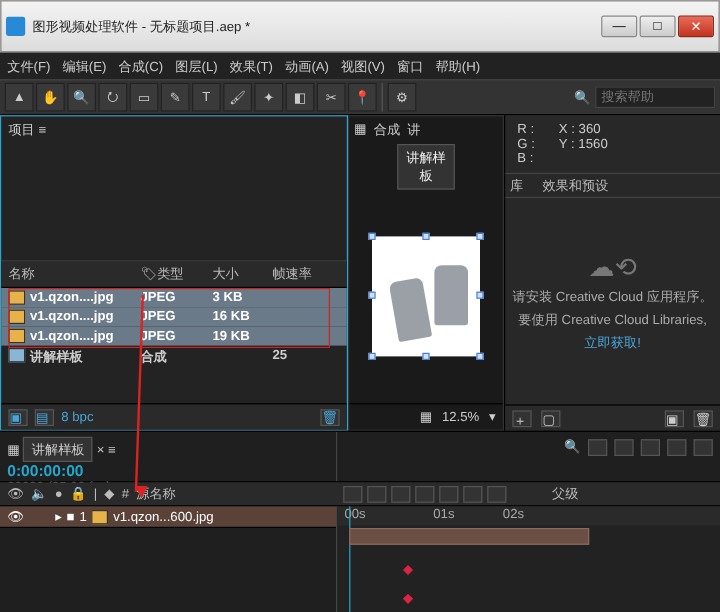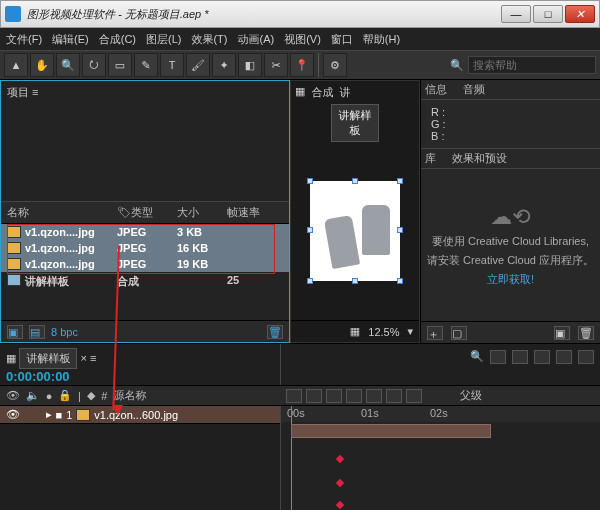--- a/index.html
+++ b/index.html
@@ -1,34 +1,34 @@
 <!DOCTYPE html>
 <html><head>
 <meta charset="utf-8">
 <style>
 * { margin: 0; padding: 0; box-sizing: border-box; font-family: "Segoe UI", Arial, sans-serif; font-size: 11px; }
 body { width: 600px; height: 510px; background: #1a1a1a; overflow: hidden; position: relative; }
 
 
-.titlebar { height: 28px; background: linear-gradient(#f4f4f4,#dcdcdc); display: flex; align-items: center; padding: 0 4px; border: 1px solid #999; font-style: italic; }
+.titlebar { height: 44px; background: linear-gradient(#f4f4f4,#dcdcdc); display: flex; align-items: center; padding: 0 4px; border: 1px solid #999; }
 .titlebar .icon { width: 16px; height: 16px; background: #2889d6; border-radius: 2px; margin-right: 6px; }
 .titlebar .title { flex: 1; color: #222; }
 .winbtn { width: 30px; height: 18px; display:flex; align-items:center; justify-content:center; margin-left:2px; border:1px solid #888; background:linear-gradient(#eee,#ccc); border-radius:2px; }
 .winbtn.close { background: linear-gradient(#e86b58,#c23420); color:#fff; border-color:#8a2b1b; }
 
 
 .menubar { height: 22px; background: #222; display:flex; align-items:center; padding: 0 6px; gap: 10px; color:#ccc; }
 .menubar span { cursor: default; }
 
 
 .toolbar { height: 30px; background: #333; border-top: 1px solid #444; border-bottom: 1px solid #000; display:flex; align-items:center; padding: 0 4px; gap: 2px; }
 .toolbtn { width: 24px; height: 24px; display:flex; align-items:center; justify-content:center; border:1px solid #222; background:#3a3a3a; color:#ccc; }
 .toolbtn.sep { width:1px; background:#555; border:none; margin:0 2px; }
 .toolbar .searchbox { margin-left:auto; display:flex; align-items:center; }
-.toolbar .searchbox input { background:#222; border:1px solid #444; color:#aaa; padding:2px 4px; width:128px; }
+.toolbar .searchbox input { background:#222; border:1px solid #444; color:#aaa; padding:2px 4px; width:100px; }
 
 
 .main { display:flex; height: 263px; background:#222; }
 .project { width: 290px; border:1px solid #2aa6ce; position:relative; background:#232323; display:flex; flex-direction:column; }
 .project .ptab { padding: 4px 6px; color:#ccc; font-size:11px; }
 .project .empty { height: 98px; border-bottom:1px solid #444; }
 .project .headers { display:flex; padding: 3px 6px; color:#bbb; background:#2a2a2a; border-bottom:1px solid #000; }
 .project .headers > div { display:flex; align-items:center; }
 .project .hname{width:110px;} .hkind{width:60px;} .hsize{width:50px;} .hrate{width:50px;}
 .project .rows { flex:1; position:relative;font-weight:bold; }
@@ -205,39 +205,39 @@
       </div>
     </div>
     <div class="zoom">
       <span>▦</span>
       <span>12.5%</span>
       <span>▾</span>
     </div>
   </div>
 
   <div class="right">
-    <div class="tabs">
-      <span>信息</span>
-      <span>音频</span>
-    </div>
     <div class="info">
       <div>
         <div>R :</div>
         <div>G :</div>
         <div>B :</div>
       </div>
+      <div>
+        <div>X : 360</div>
+        <div>Y : 1560</div>
+      </div>
     </div>
     <div class="tabs2">
       <span>库</span>
       <span>效果和预设</span>
     </div>
     <div class="lib">
       <div style="font-size:22px;color:#777;">☁⟲</div>
+      <div>请安装 Creative Cloud 应用程序。</div>
       <div>要使用 Creative Cloud Libraries,</div>
-      <div>请安装 Creative Cloud 应用程序。</div>
       <div class="link">立即获取!</div>
     </div>
     <div class="foot">
       <div class="chip">＋</div>
       <div class="chip">▢</div>
       <div class="chip" style="margin-left:auto">▣</div>
       <div class="chip">🗑</div>
     </div>
   </div>
 </div>
@@ -295,21 +295,21 @@
         <span>■</span>
         <span>1</span>
         <div class="ic" style="width:14px;height:12px;background:#e8b24a;border:1px solid #333"></div>
         <span>v1.qzon...600.jpg</span>
       </div>
     </div>
     <div class="tracks">
       <div class="ruler">
         <span class="tick" style="left:6px">00s</span>
         <span class="tick" style="left:80px">01s</span>
-        <span class="tick" style="left:149px">02s</span>
+        <span class="tick" style="left:138px">02s</span>
       </div>
       <div class="playhead"></div>
       <div class="bar"></div>
       <div class="kf" style="top:50px;left:56px"></div>
       <div class="kf" style="top:74px;left:56px"></div>
       <div class="kf" style="top:96px;left:56px"></div>
     </div>
   </div>
 </div>
 

